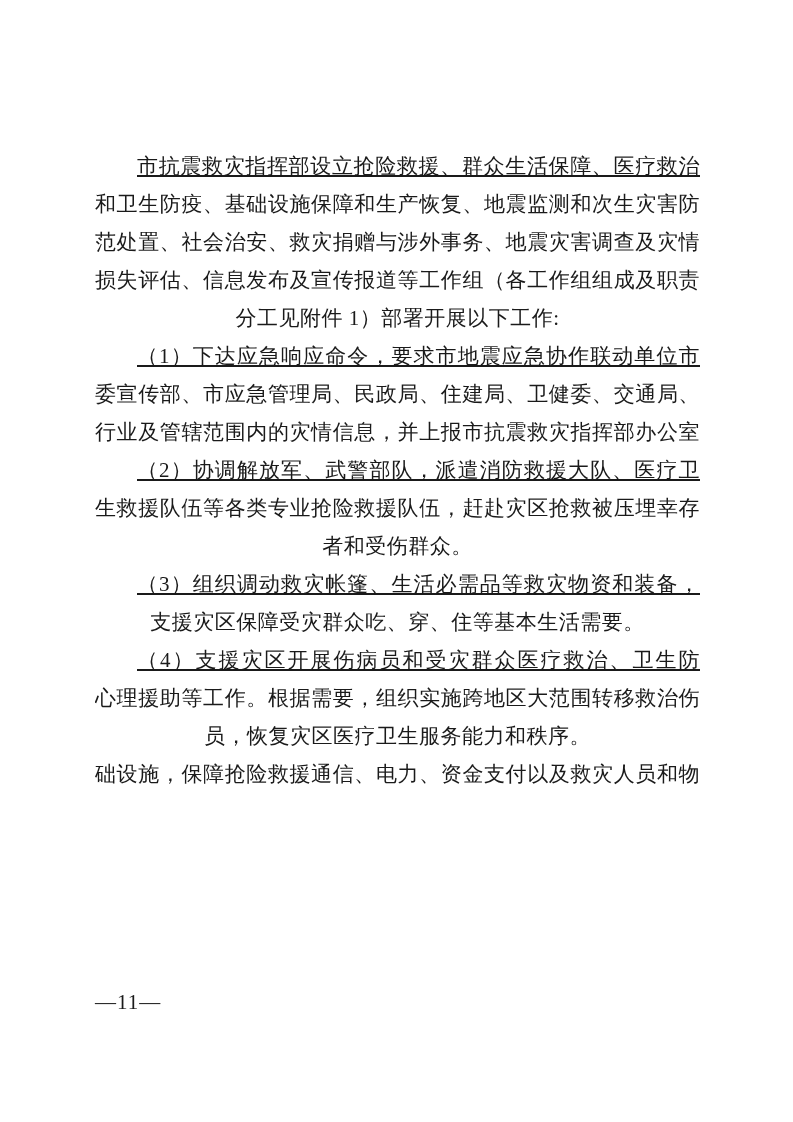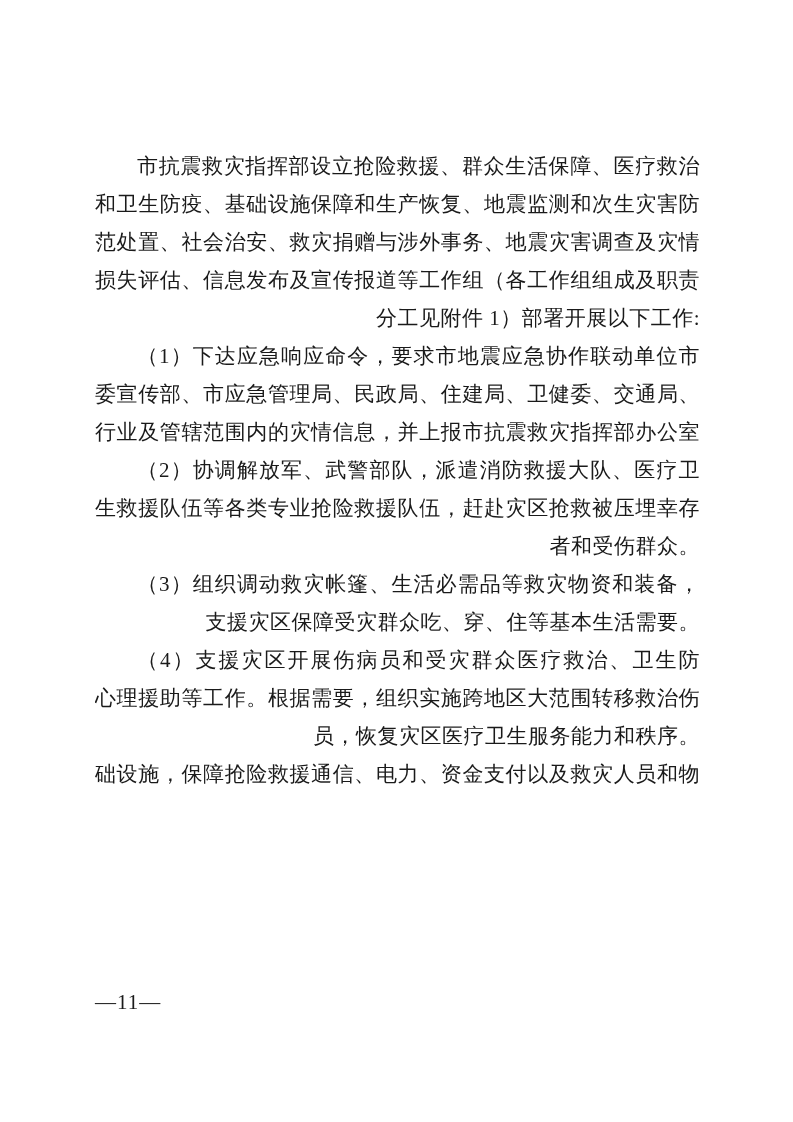--- a/index.html
+++ b/index.html
@@ -21,30 +21,31 @@
     position: absolute;
     left: 95px;
     top: 147px;
     width: 605px;
   }
   .line {
     height: 38px;
     line-height: 38px;
     font-size: 21px;
     letter-spacing: 0.5px;
-    text-align: right;
+    text-align: center;
     overflow: hidden;
   }
   .line.just {
     text-align: justify;
     text-align-last: justify;
     text-justify: inter-character;
   }
   .line.indent {
     text-indent: 42px;
+    text-decoration: underline;
   }
   .pagenum {
     position: absolute;
     left: 95px;
     top: 988px;
     width: 605px;
     height: 28px;
     line-height: 28px;
     font-size: 21px;
     text-align: left;

